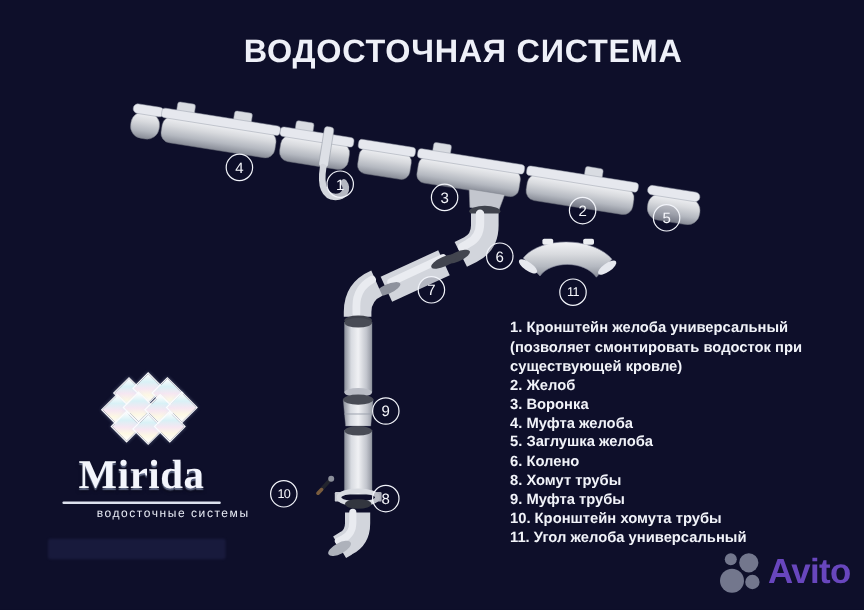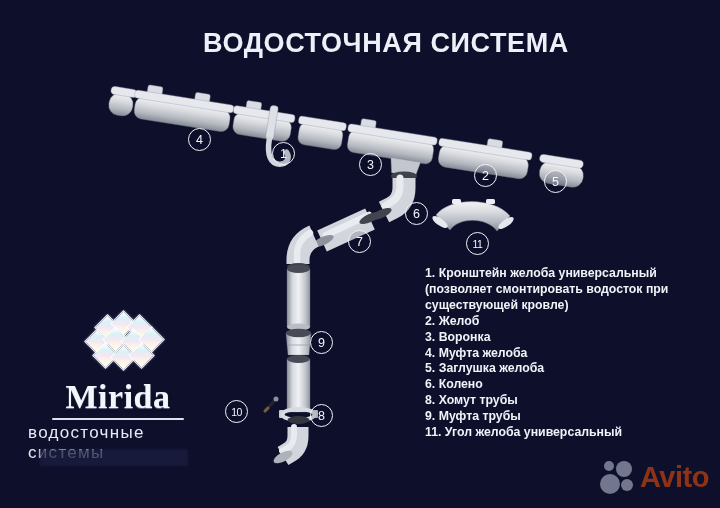--- a/index.html
+++ b/index.html
@@ -43,35 +43,35 @@
     position:absolute;left:0px;top:66px;width:180px;text-align:center;
     font-family:"Liberation Serif", serif;font-weight:700;font-size:34px;
     color:#f3f5fc;text-shadow:0 1px 1px rgba(110,120,150,.9),0 2px 3px rgba(0,0,0,.5);
     letter-spacing:.5px;
   }
   .brand-underline{
     position:absolute;left:24px;top:106px;width:132px;height:2px;
     background:#dde1ee;border-radius:1px;
   }
   .brand-tagline{
-    position:absolute;left:0px;top:111px;width:180px;text-align:left;
-    color:#e7eaf4;font-size:17px;letter-spacing:1.3px;font-weight:400;
+    position:absolute;left:0px;top:111px;width:180px;text-align:right;
+    color:#e7eaf4;font-size:10px;letter-spacing:1.3px;font-weight:400;
   }
   
   .blur-strip{
     position:absolute;left:40px;top:449px;width:148px;height:17px;
     background:#1c1e42;opacity:.75;border-radius:2px;filter:blur(1px);
   }
   
   .watermark{
     position:absolute;left:597px;top:457px;height:40px;
     display:flex;align-items:center;opacity:.72;
   }
   .watermark-text{
-    color:#c2410c;font-size:29px;font-weight:700;letter-spacing:-.5px;margin-left:3px;
+    color:#8b5cf6;font-size:29px;font-weight:700;letter-spacing:-.5px;margin-left:3px;
   }
 </style>
 </head>
 <body>
 
 <div class="title">ВОДОСТОЧНАЯ СИСТЕМА</div>
 
 <svg class="diagram-svg" width="720" height="508" viewBox="0 0 720 508">
   <defs>
     <linearGradient id="gutterGrad" x1="0" y1="0" x2="0" y2="1">
@@ -219,20 +219,21 @@
 
 <div class="legend">
   <div class="legend-item">1. Кронштейн желоба универсальный (позволяет смонтировать водосток при существующей кровле)</div>
   <div class="legend-item">2. Желоб</div>
   <div class="legend-item">3. Воронка</div>
   <div class="legend-item">4. Муфта желоба</div>
   <div class="legend-item">5. Заглушка желоба</div>
   <div class="legend-item">6. Колено</div>
   <div class="legend-item">8. Хомут трубы</div>
   <div class="legend-item">9. Муфта трубы</div>
+  <div class="legend-item">10. Кронштейн хомута трубы</div>
   <div class="legend-item bold">11. Угол желоба универсальный</div>
 </div>
 
 <div class="brand">
   <div class="diamond-cluster">
     <span class="diamond" style="left:24px;top:4px"></span>
     <span class="diamond" style="left:40px;top:0px"></span>
     <span class="diamond" style="left:56px;top:4px"></span>
     <span class="diamond" style="left:14px;top:18px"></span>
     <span class="diamond" style="left:32px;top:16px"></span>

